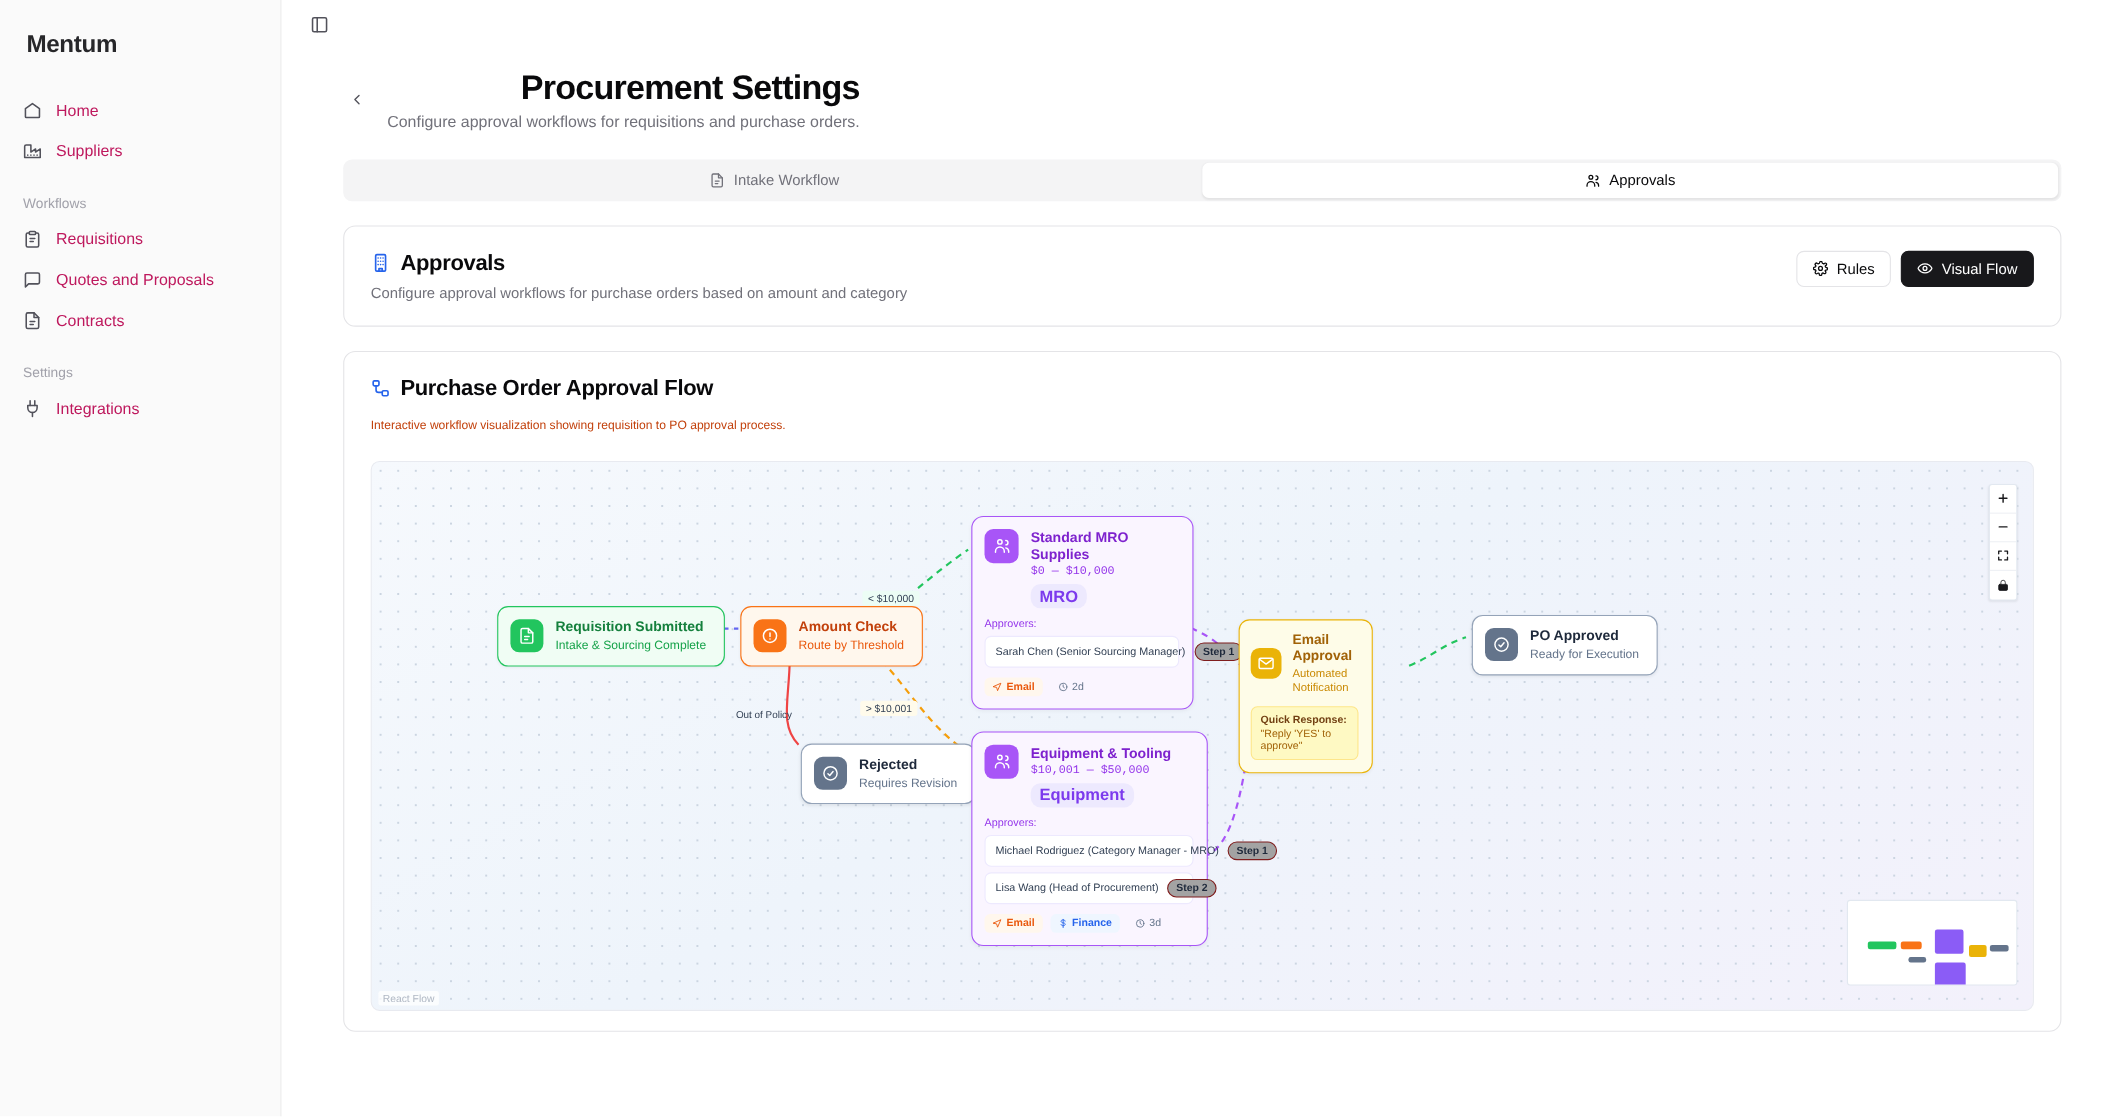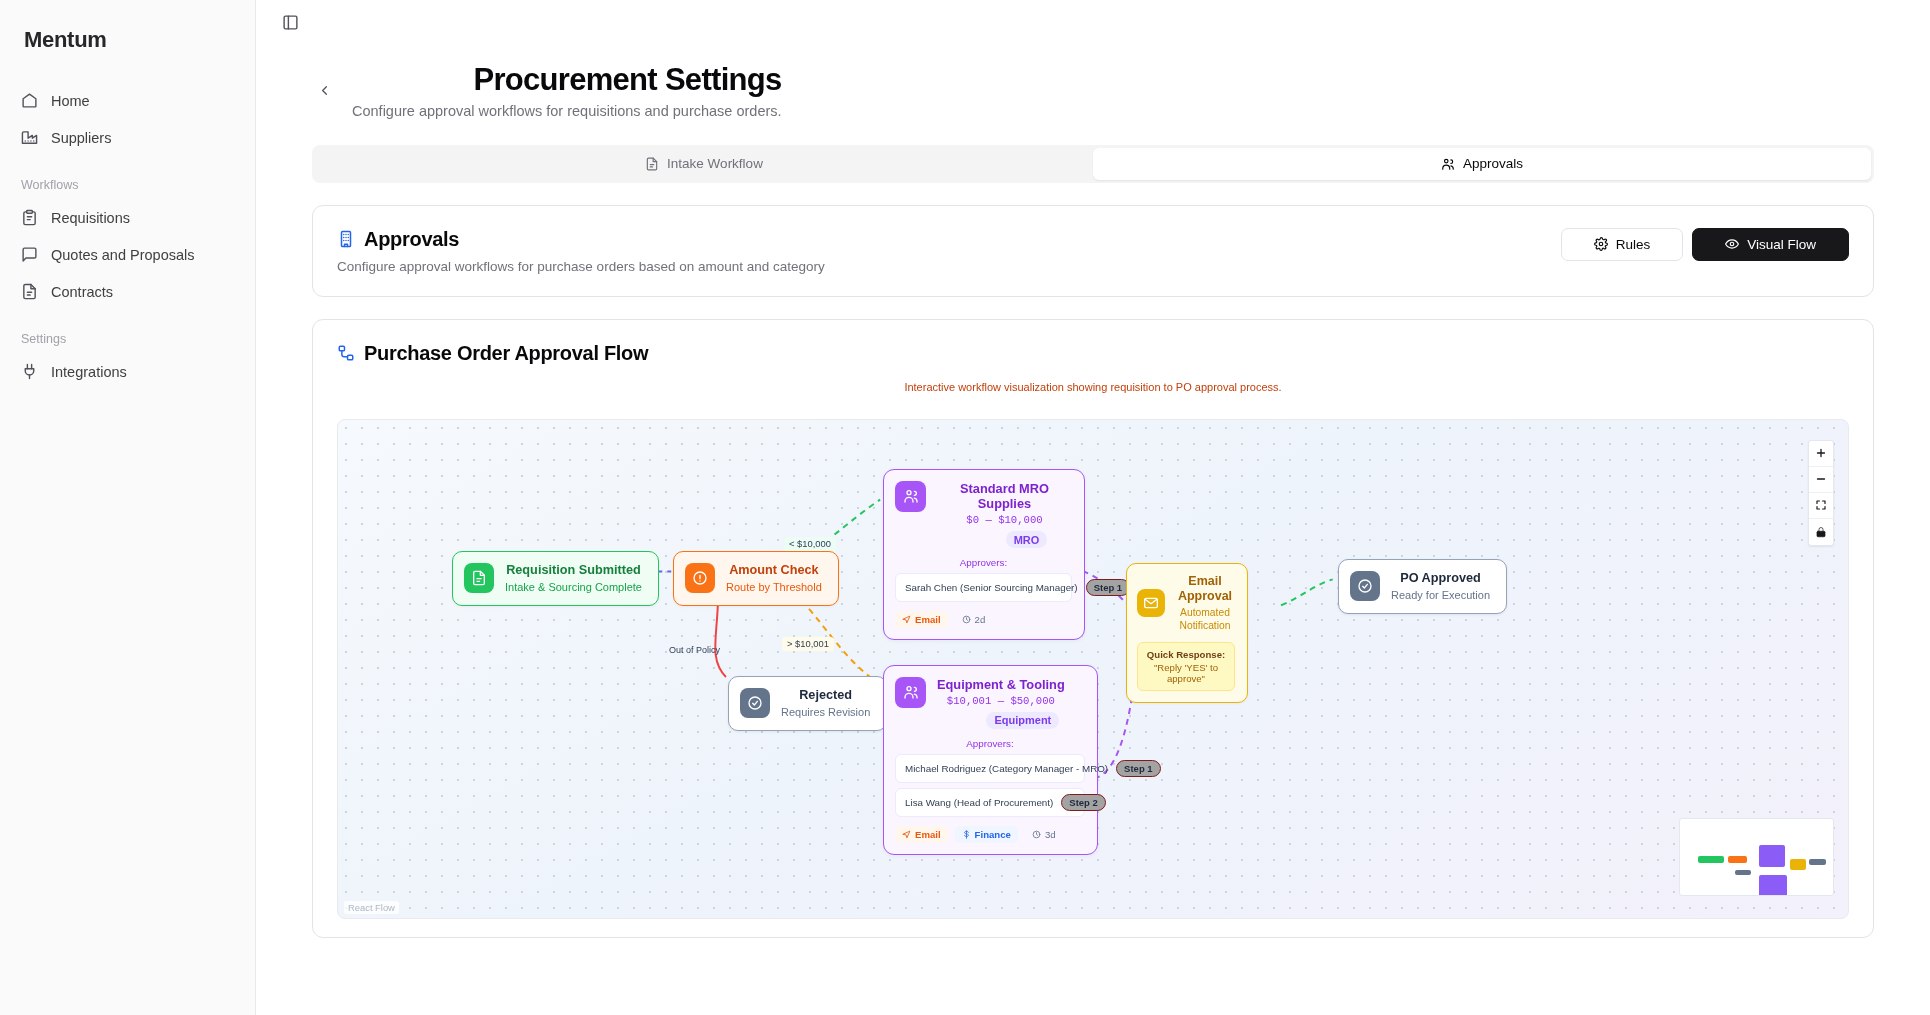--- a/index.html
+++ b/index.html
@@ -21,21 +21,21 @@
   }
   .brand {
     height: 56px; display: flex; align-items: center;
     padding: 0 24px; margin-top: 12px;
   }
   .brand-text { font-size: 22px; font-weight: 700; color: #27272a; letter-spacing: -0.3px; }
   .nav { padding: 14px 10px 0 10px; }
   .nav-item {
     display: flex; align-items: center; gap: 13px;
     height: 37px; padding: 0 11px; border-radius: 7px;
-    cursor: pointer; color: #404040; font-size: 14.5px;
+    cursor: pointer; color: #be185d; font-size: 14.5px;
   }
   .nav-icon { width: 17px; height: 17px; flex: 0 0 17px; display:flex; align-items:center; justify-content:center; color:#52525b; }
   .nav-icon svg { width: 17px; height: 17px; display:block; }
   .nav-group-label {
     font-size: 12.5px; color: #a1a1aa; padding: 0 11px;
     margin: 22px 0 7px 0; font-weight: 400;
   }
 
   
   .main { flex: 1 1 auto; height: 1015px; position: relative; overflow: hidden; background:#fff; }
@@ -79,29 +79,29 @@
     padding: 22px 24px 22px 24px; display:flex; align-items:flex-start; justify-content:space-between;
   }
   .card-title-row { display:flex; align-items:center; gap: 9px; }
   .card-title { font-size: 20px; font-weight: 700; color:#09090b; letter-spacing:-0.3px; }
   .card-sub { font-size: 13.5px; color: #71717a; margin-top: 8px; }
   .card-icon { width: 18px; height: 18px; color:#2563eb; display:flex; }
   .card-icon svg { width:18px; height:18px; display:block; }
 
   .head-actions { display:flex; gap: 9px; align-items:center; }
   .btn {
-    display:flex; align-items:center; gap: 8px; height: 33px; padding: 0 32px;
+    display:flex; align-items:center; gap: 8px; height: 33px; padding: 0 14px;
     border-radius: 7px; font-size: 13.5px; cursor: pointer; border: 1px solid #e4e4e7;
     background: #fff; color: #09090b; font-weight: 500;
   }
   .btn svg { width: 14px; height: 14px; display:block; }
   .btn.dark { background: #18181b; color: #fff; border-color:#18181b; }
 
   
-  .flow-card { margin-top: 22px; border: 1px solid #e4e4e7; border-radius: 11px; background: #fff; text-align: center; }
+  .flow-card { margin-top: 22px; border: 1px solid #e4e4e7; border-radius: 11px; background: #fff; }
   .flow-head { padding: 22px 24px 14px 24px; }
   .flow-title-row { display:flex; align-items:center; gap: 9px; }
   .flow-title { font-size: 20px; font-weight: 700; color:#09090b; letter-spacing:-0.3px; }
   .flow-sub { font-size: 11px; color: #c2410c; margin-top: 16px; }
   .flow-icon { width:18px; height:18px; color:#2563eb; display:flex; }
   .flow-icon svg { width:18px; height:18px; display:block; }
 
   
   .canvas {
     margin: 12px 24px 18px 24px; height: 500px; position: relative;
@@ -154,21 +154,21 @@
   .n-purple {
     border:1.8px solid #a855f7; background:#faf5ff; border-radius:11px;
     padding: 11px 12px 11px 11px; box-shadow:0 1px 4px rgba(0,0,0,.05);
   }
   .n-purple .pr-head { display:flex; align-items:flex-start; gap:11px; }
   .n-purple .n-ico { background:#a855f7; width:31px;height:31px;flex:0 0 31px; border-radius:8px; }
   .pr-title { font-size:12.8px; font-weight:700; color:#7e22ce; line-height:1.2; }
   .pr-range { font-size:10.6px; color:#9333ea; margin-top:3px; font-family:"Liberation Mono", monospace; }
   .pr-badge {
     display:inline-block; margin-top:5px; background:#ede9fe; color:#7c3aed;
-    font-size:11px; font-weight:700; padding:2.5px 8px; border-radius:9px;margin-left:44px;
+    font-size:15px; font-weight:700; padding:2.5px 8px; border-radius:9px;
   }
   .pr-apl { font-size:9.8px; color:#9333ea; margin-top:9px; }
   .pr-row {
     margin-top:5px; background:#fff; border:1px solid #ede9fe; border-radius:6px;
     display:flex; align-items:center; justify-content:space-between; gap:8px;
     padding:5px 7px 5px 9px;
   }
   .pr-name { font-size:9.8px; color:#334155; white-space:nowrap; }
   .pr-step {
     font-size:9.5px; font-weight:700; color:#1e293b; background:#a3a3a3;

